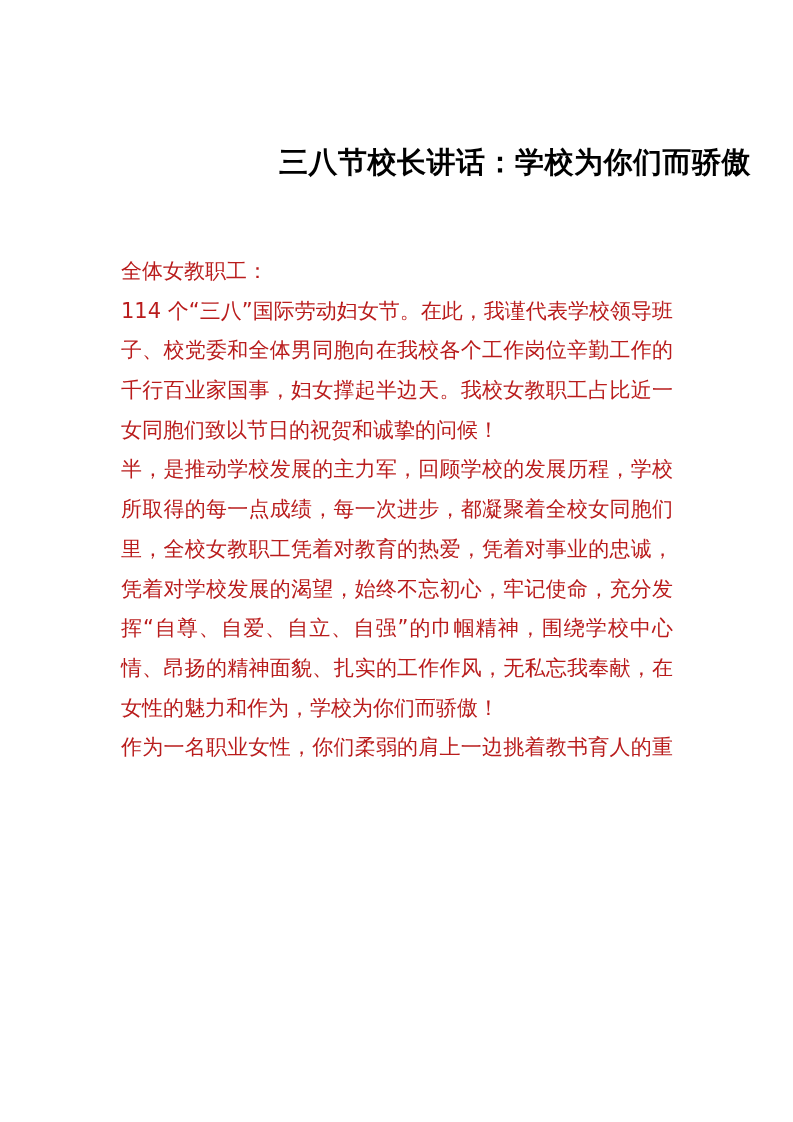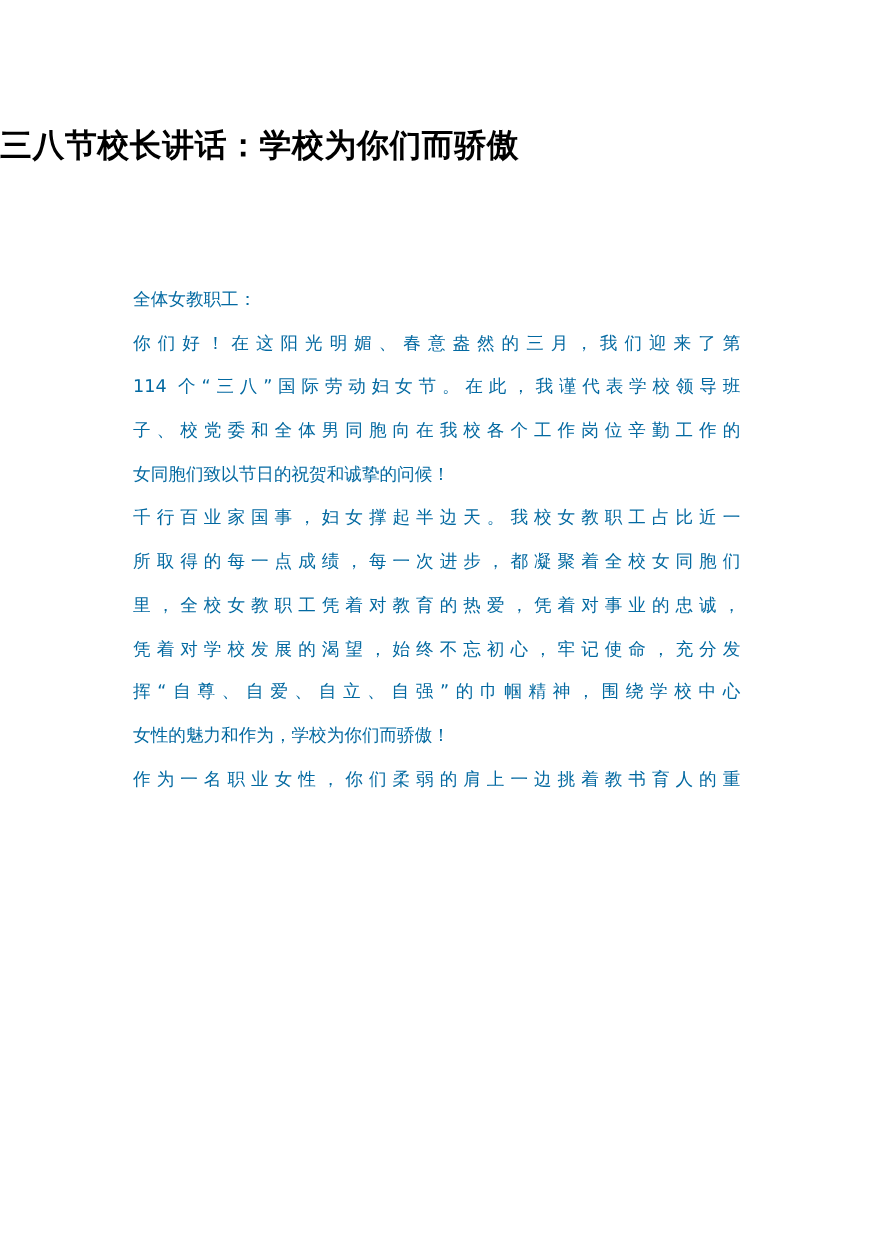--- a/index.html
+++ b/index.html
@@ -18,62 +18,63 @@
   .page {
     position: absolute;
     left: 0; top: 0;
     width: 793px;
     height: 1122px;
     background: #ffffff;
   }
   .title {
     position: absolute;
     left: 0;
-    top: 110px;
+    top: 140px;
     width: 751px;
-    text-align: left;
+    text-align: right;
     font-size: 29px;
     font-weight: bold;
     line-height: 44px;
     color: #000000;
     letter-spacing: 0.5px;
   }
   .body {
     position: absolute;
     left: 121px;
     top: 252px;
     width: 552px;
   }
   .line {
     display: block;
     height: 39.7px;
     line-height: 39.7px;
-    font-size: 16px;
+    font-size: 21px;
     white-space: nowrap;
     text-align: justify;
     text-align-last: justify;
-    color: #0369a1;
+    color: #b91c1c;
   }
   .line.last {
     text-align-last: left;
   }
 </style>
 </head>
 <body>
 
 <div class="page">
   <div class="title">三八节校长讲话：学校为你们而骄傲</div>
 
   <div class="body">
     <span class="line last">全体女教职工：</span>
-    <span class="line">你们好！在这阳光明媚、春意盎然的三月，我们迎来了第</span>
     <span class="line">114 个“三八”国际劳动妇女节。在此，我谨代表学校领导班</span>
     <span class="line">子、校党委和全体男同胞向在我校各个工作岗位辛勤工作的</span>
+    <span class="line">千行百业家国事，妇女撑起半边天。我校女教职工占比近一</span>
     <span class="line last">女同胞们致以节日的祝贺和诚挚的问候！</span>
-    <span class="line">千行百业家国事，妇女撑起半边天。我校女教职工占比近一</span>
+    <span class="line">半，是推动学校发展的主力军，回顾学校的发展历程，学校</span>
     <span class="line">所取得的每一点成绩，每一次进步，都凝聚着全校女同胞们</span>
     <span class="line">里，全校女教职工凭着对教育的热爱，凭着对事业的忠诚，</span>
     <span class="line">凭着对学校发展的渴望，始终不忘初心，牢记使命，充分发</span>
     <span class="line">挥“自尊、自爱、自立、自强”的巾帼精神，围绕学校中心</span>
+    <span class="line">情、昂扬的精神面貌、扎实的工作作风，无私忘我奉献，在</span>
     <span class="line last">女性的魅力和作为，学校为你们而骄傲！</span>
     <span class="line">作为一名职业女性，你们柔弱的肩上一边挑着教书育人的重</span>
   </div>
 </div>
 
 </body></html>

